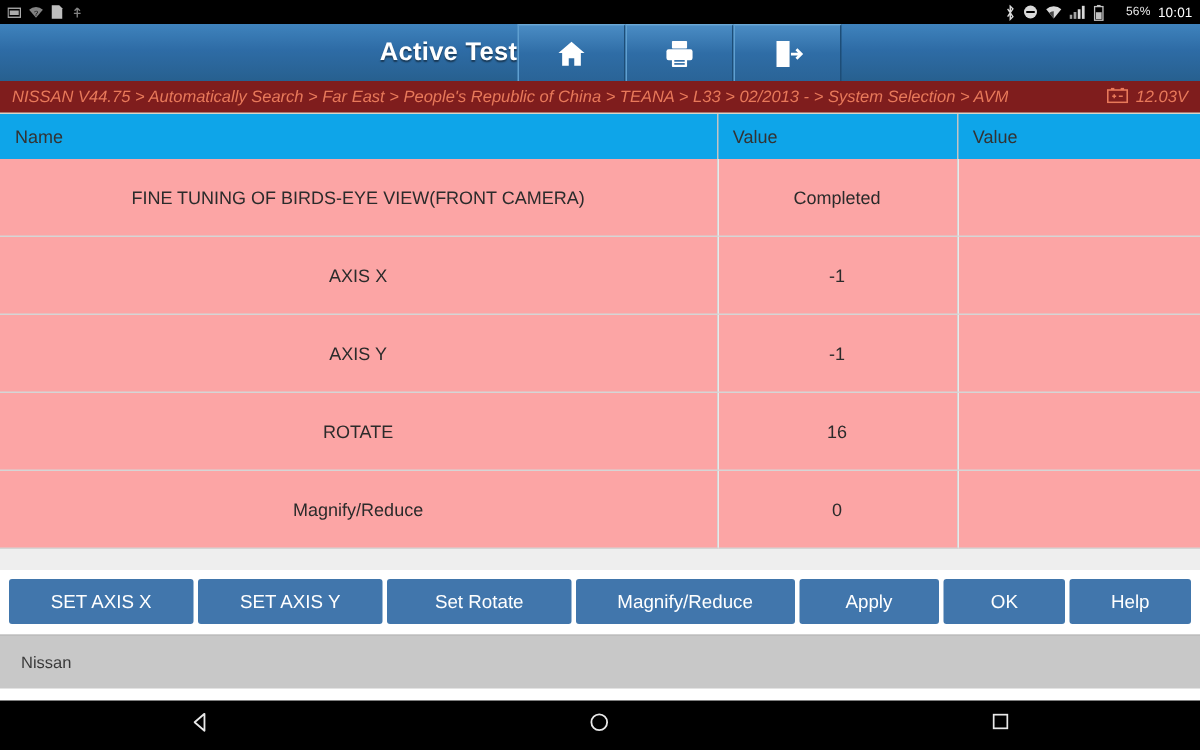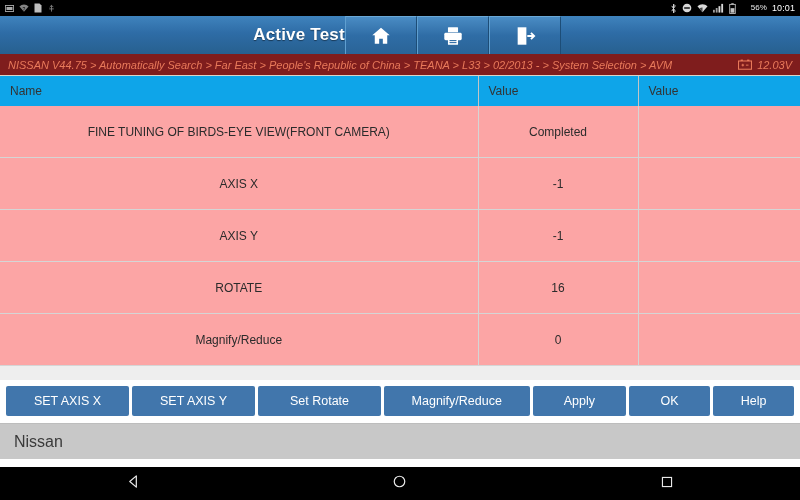--- a/index.html
+++ b/index.html
@@ -181,21 +181,21 @@
     background: #c8c8c8;
     height: 36px;
     display: flex;
     align-items: center;
     padding-left: 14px;
     box-sizing: border-box;
     border-top: 1px solid #bdbdbd;
   }
   .footer-text {
     color: #3a3a3a;
-    font-size: 16px;
+    font-size: 11px;
   }
 
   
   .nav-bar {
     background: #000000;
     height: 33px;
     display: flex;
     align-items: center;
     justify-content: space-around;
     position: absolute;

